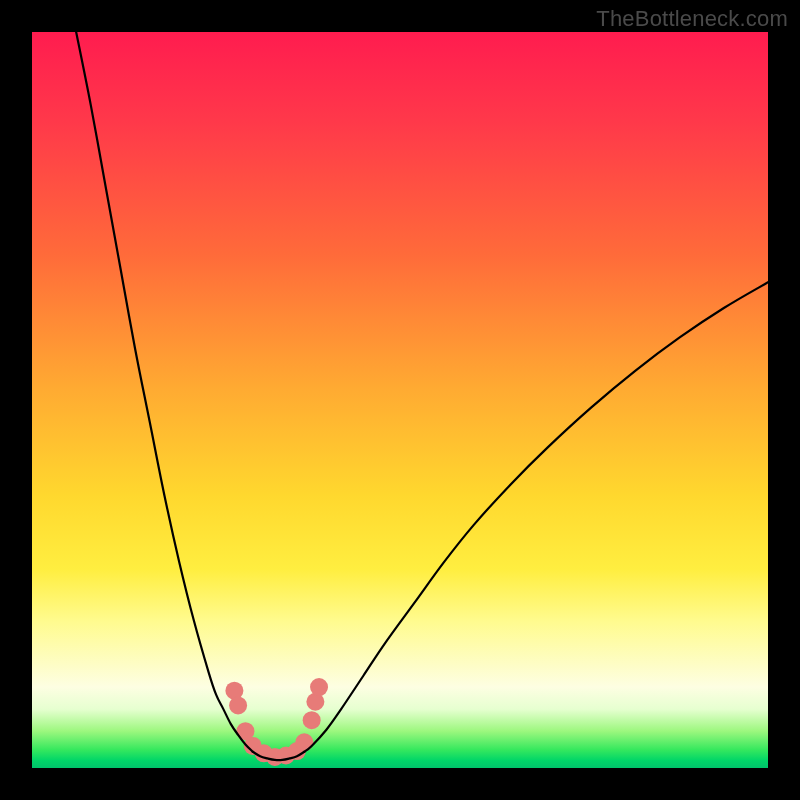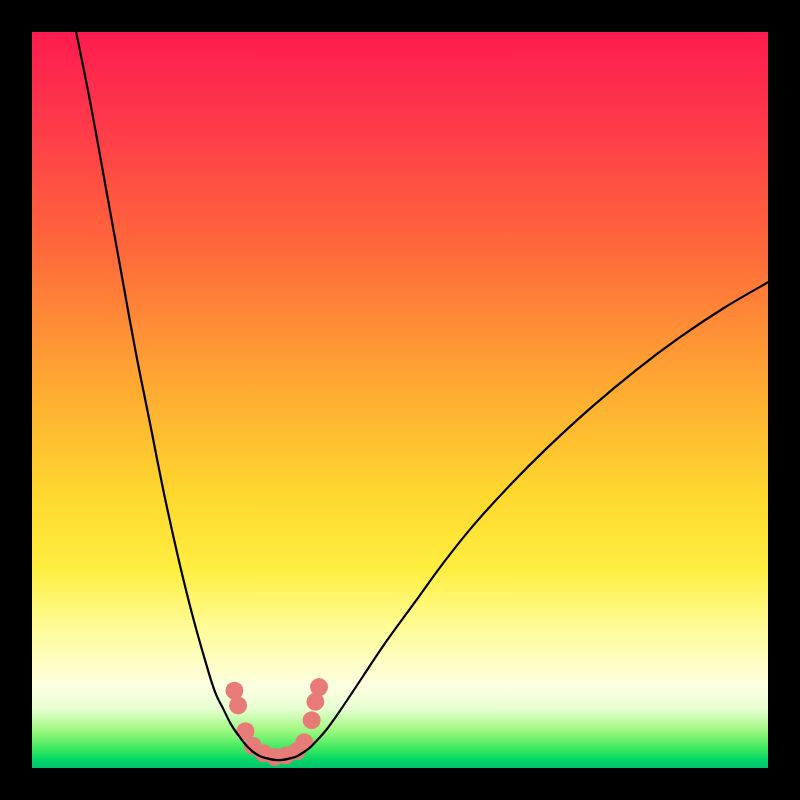--- a/index.html
+++ b/index.html
@@ -80,13 +80,14 @@
           <circle cx="272.32" cy="710.24" r="9" fill="#e77b78"></circle>
           <circle cx="279.68" cy="688.16" r="9" fill="#e77b78"></circle>
           <circle cx="283.36" cy="669.76" r="9" fill="#e77b78"></circle>
           <circle cx="287.04" cy="655.04" r="9" fill="#e77b78"></circle>
         </g>
       <path id="left-path" fill="none" stroke="#000" stroke-width="2.2" stroke-linecap="round" d="M 44.16 0.00 C 46.81 13.25, 53.58 45.78, 58.88 73.60 C 64.18 101.42, 68.30 125.41, 73.60 154.56 C 78.90 183.71, 83.02 206.37, 88.32 235.52 C 93.62 264.67, 97.74 288.66, 103.04 316.48 C 108.34 344.30, 112.46 363.58, 117.76 390.08 C 123.06 416.58, 127.18 438.51, 132.48 463.68 C 137.78 488.85, 141.90 507.40, 147.20 529.92 C 152.50 552.44, 156.62 568.93, 161.92 588.80 C 167.22 608.67, 172.67 627.07, 176.64 640.32 C 180.61 653.57, 181.35 655.78, 184.00 662.40 C 186.65 669.02, 188.71 671.82, 191.36 677.12 C 194.01 682.42, 196.07 687.20, 198.72 691.84 C 201.37 696.48, 203.43 699.17, 206.08 702.88 C 208.73 706.59, 210.79 709.40, 213.44 712.45 C 216.09 715.50, 219.48 718.48, 220.80 719.81"></path>
       <path id="floor-path" fill="none" stroke="#000" stroke-width="2.2" stroke-linecap="round" d="M 220.80 719.81 C 222.12 720.60, 225.51 723.03, 228.16 724.22 C 230.81 725.42, 232.87 725.77, 235.52 726.43 C 238.17 727.09, 240.23 727.64, 242.88 727.90 C 245.53 728.17, 247.59 728.17, 250.24 727.90 C 252.89 727.64, 254.95 727.09, 257.60 726.43 C 260.25 725.77, 262.31 725.42, 264.96 724.22 C 267.61 723.03, 271.00 720.60, 272.32 719.81"></path>
       <path id="right-path" fill="none" stroke="#000" stroke-width="2.2" stroke-linecap="round" d="M 272.32 719.81 C 273.64 718.75, 275.71 717.89, 279.68 713.92 C 283.65 709.95, 289.10 704.35, 294.40 697.73 C 299.70 691.10, 302.50 686.79, 309.12 677.12 C 315.74 667.45, 323.25 655.92, 331.20 644.00 C 339.15 632.08, 344.01 624.13, 353.28 610.88 C 362.55 597.63, 372.12 584.97, 382.72 570.40 C 393.32 555.83, 401.56 543.83, 412.16 529.92 C 422.76 516.01, 429.68 507.03, 441.60 493.12 C 453.52 479.21, 465.15 466.55, 478.40 452.64 C 491.65 438.73, 500.63 429.75, 515.20 415.84 C 529.77 401.93, 543.46 389.27, 559.36 375.36 C 575.26 361.45, 587.62 351.15, 603.52 338.56 C 619.42 325.97, 631.78 316.70, 647.68 305.44 C 663.58 294.18, 675.94 285.94, 691.84 276.00 C 707.74 266.06, 728.05 254.88, 736.00 250.24"></path>
     </svg>
   </div>
+  <div class="watermark">TheBottleneck.com</div>
 </div>
 
 </body></html>

